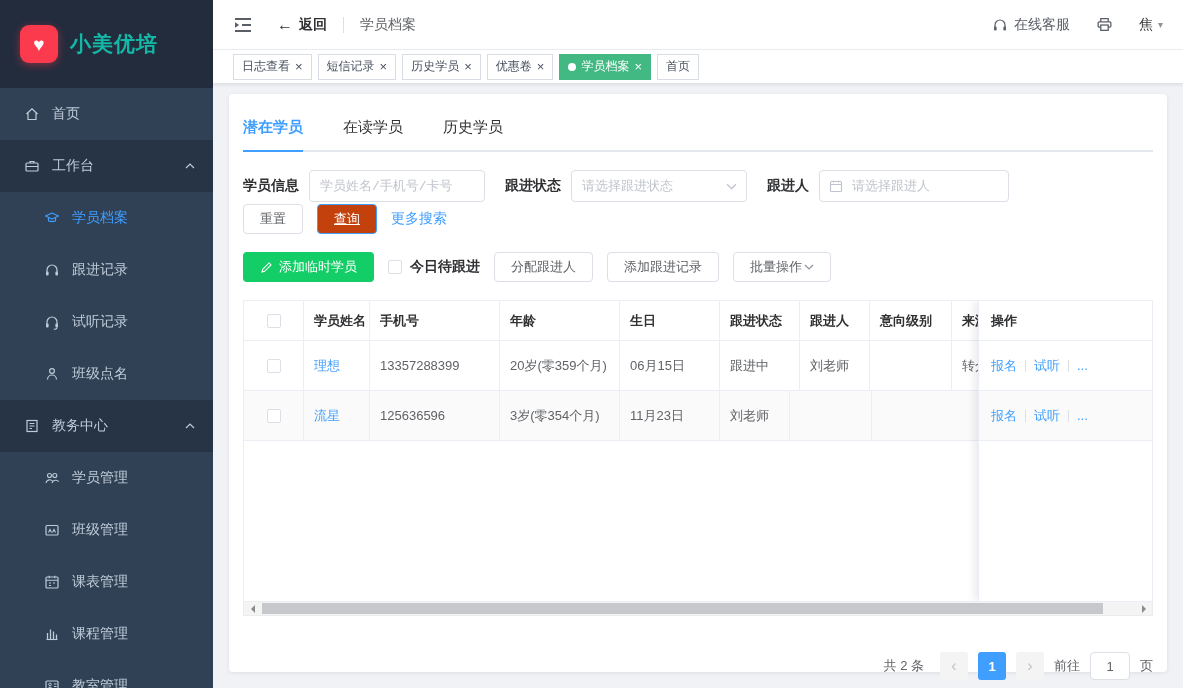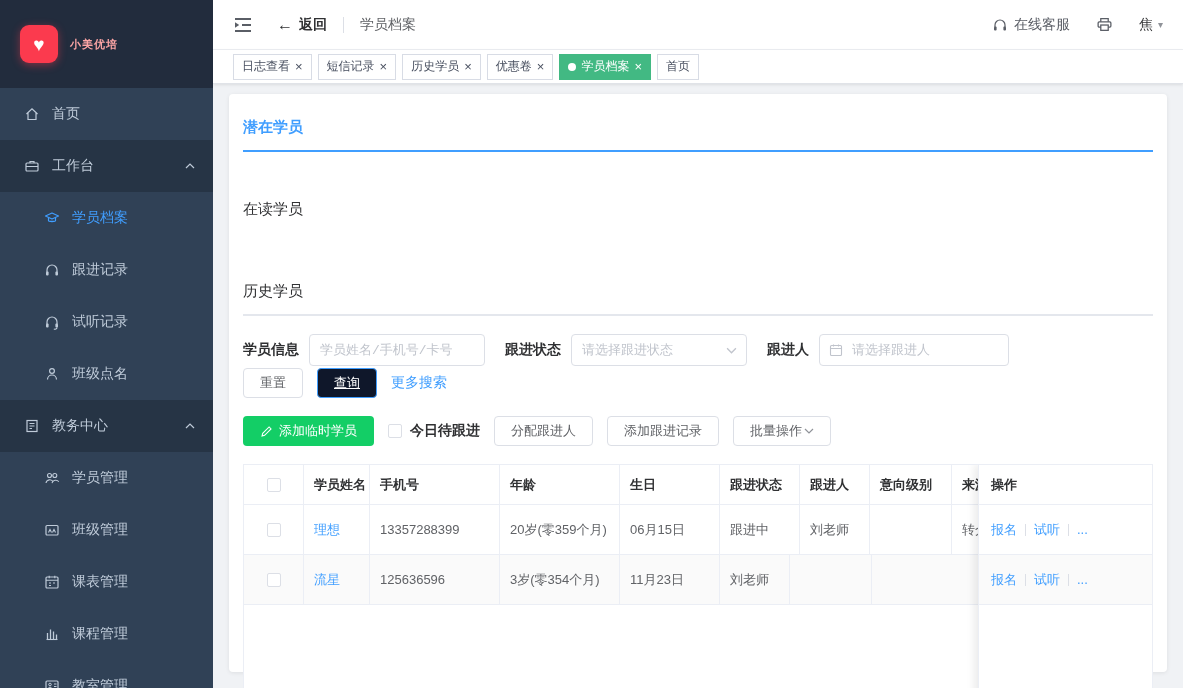--- a/index.html
+++ b/index.html
@@ -4,21 +4,21 @@
 <style>
   * { margin:0; padding:0; box-sizing:border-box; }
   html,body { width:1183px; height:688px; overflow:hidden; }
   body { font-family:"Liberation Sans","DejaVu Sans",sans-serif; display:flex; background:#f0f2f5; color:#303133; }
 
   
   .sidebar { width:213px; min-width:213px; height:688px; background:#304156; overflow:hidden; }
   .logo { height:88px; background:#222c3d; display:flex; align-items:center; padding-left:20px; }
   .logo-mark { width:38px; height:38px; background:#fb3a4e; border-radius:9px; display:flex; align-items:center; justify-content:center; box-shadow:0 2px 8px rgba(250,58,78,.45); }
   .heart { color:#fff; font-size:19px; line-height:1; }
-  .brand { color:#fca5a5; font-size:11px; font-weight:700; margin-left:12px; letter-spacing:1px; }
+  .brand { color:#14b8a6; font-size:21px; font-weight:700; margin-left:12px; letter-spacing:1px; }
   .m-item { height:52px; display:flex; align-items:center; padding:0 18px 0 24px; color:#bfcbd9; font-size:14px; cursor:pointer; }
   .m-item .mi { width:16px; height:16px; margin-right:12px; flex-shrink:0; }
   .m-item.parent { background:#263445; }
   .m-item.sub { padding-left:44px; }
   .m-item.active { color:#409eff; }
   .chev { margin-left:auto; width:10px; height:6px; }
 
   
   .main { flex:1; min-width:0; display:flex; flex-direction:column; }
   .topbar { height:50px; background:#fff; display:flex; align-items:center; padding:0 20px; border-bottom:1px solid #eceef2; }
@@ -35,41 +35,41 @@
   .tagbar { height:34px; background:#fff; display:flex; align-items:center; padding:0 20px; border-bottom:1px solid #e0e3e8; box-shadow:0 1px 3px rgba(0,0,0,.09); position:relative; z-index:2; }
   .tag { height:26px; display:flex; align-items:center; gap:5px; border:1px solid #d8dce5; background:#fff; color:#495060; font-size:12px; padding:0 8px; margin-right:6px; cursor:pointer; white-space:nowrap;justify-content:flex-end; }
   .tag .x { font-size:13px; line-height:1; }
   .tag.active { background:#42b983; border-color:#42b983; color:#fff; }
   .tag .dot { width:8px; height:8px; border-radius:50%; background:#fff; }
 
   .content { flex:1; background:#f0f2f5; padding:10px 16px 16px; overflow:hidden; }
   .card { background:#fff; border-radius:4px; box-shadow:0 1px 4px rgba(0,0,0,.08); height:578px; padding:0 14px; position:relative; }
 
   
-  .tabs { display:flex; gap:40px; border-bottom:2px solid #e4e7ed; padding-top:14px;flex-direction:column; }
+  .tabs { display:flex; gap:40px; border-bottom:2px solid #e4e7ed; padding-top:14px; }
   .tab { font-size:15px; color:#303133; padding:10px 0 13px; cursor:pointer; position:relative; }
   .tab.active { color:#409eff; font-weight:600; }
   .tab.active::after { content:""; position:absolute; left:0; right:0; bottom:-2px; height:2px; background:#409eff; }
 
   
   .filters { display:flex; align-items:flex-end; margin-top:18px; font-size:14px;font-family:Liberation Mono, monospace; }
   .f-group { display:flex; align-items:center; margin-right:20px; }
   .f-label { color:#303133; font-weight:600; margin-right:10px; white-space:nowrap; }
   .f-wrap { position:relative; display:flex; align-items:center; }
   .f-input { width:176px; height:32px; border:1px solid #dcdfe6; border-radius:4px; padding:0 10px; font-size:13px; color:#606266; outline:none; background:#fff; font-family:inherit; }
   .f-input::placeholder { color:#c0c4cc; }
   .f-input.with-icon { padding-left:32px; width:190px; }
   .sel-chev { position:absolute; right:10px; pointer-events:none; }
   .in-icon { position:absolute; left:10px; pointer-events:none; display:flex; }
 
   
   .btn-row { display:flex; align-items:center; margin-top:2px; gap:14px; }
   .btn { height:30px; padding:0 16px; border-radius:4px; font-size:13px; display:inline-flex; align-items:center; justify-content:center; cursor:pointer; white-space:nowrap; border:1px solid transparent; }
   .btn.plain { border-color:#dcdfe6; background:#fff; color:#606266; }
-  .btn.primary { background:#0f172a; border-color:#409eff; color:#fff;text-decoration:underline; }
+  .btn.primary { background:#c2410c; border-color:#409eff; color:#fff;text-decoration:underline; }
   .btn.green { background:#13ce66; color:#fff; gap:6px; }
   .link { color:#409eff; font-size:14px; cursor:pointer; }
 
   .act-row { display:flex; align-items:center; margin-top:18px; gap:14px; }
   .checkbox { width:14px; height:14px; border:1px solid #dcdfe6; border-radius:2px; background:#fff; display:inline-block; cursor:pointer; }
   .today { font-weight:700; color:#303133; font-size:14px; margin-left:-6px; }
   .batch-chev { margin-left:2px; }
 
   
   .table-zone { position:relative; margin-top:18px; height:302px; }

